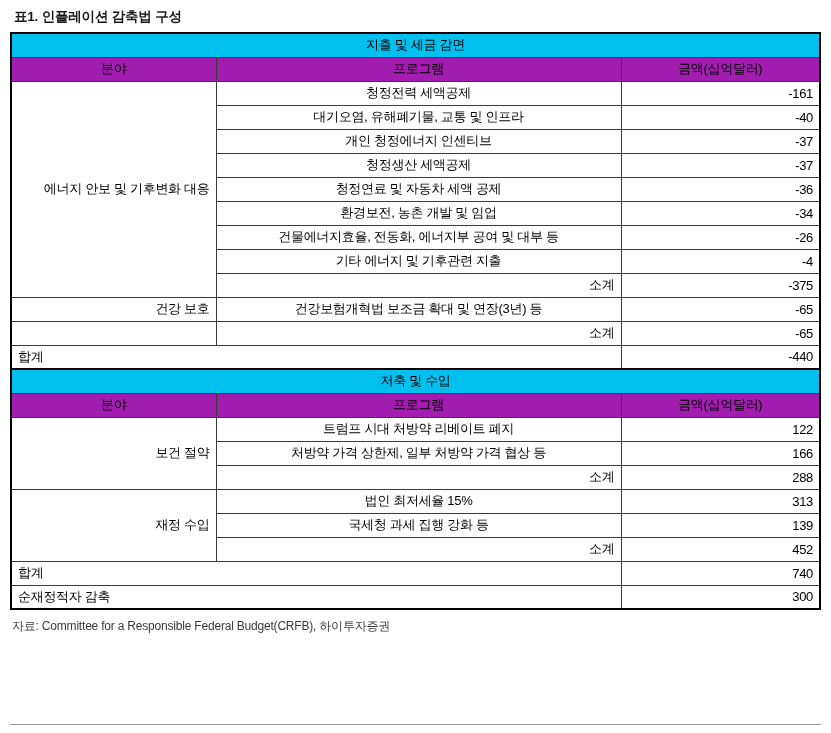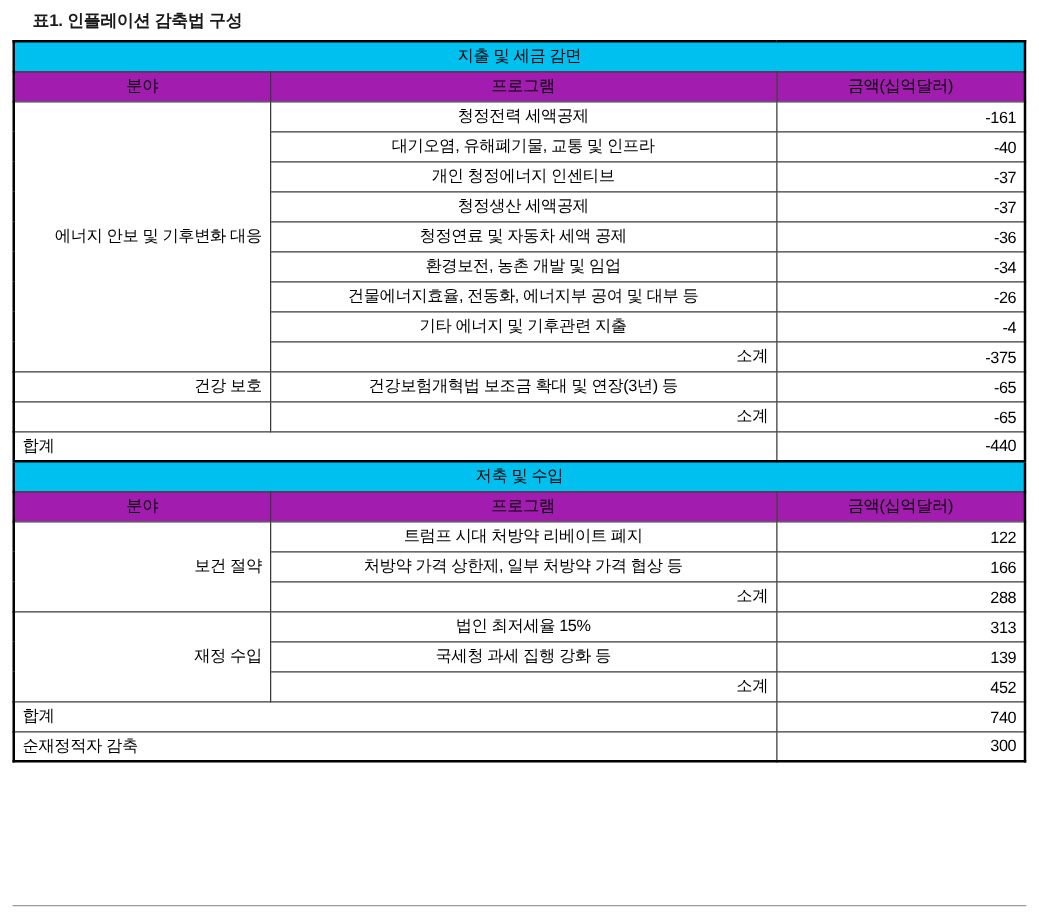--- a/index.html
+++ b/index.html
@@ -18,21 +18,21 @@
     width: 831px;
     height: 733px;
     box-sizing: border-box;
     padding: 8px 10px 0 10px;
     position: relative;
   }
   .table-caption {
     font-size: 13.5px;
     font-weight: bold;
     color: #1a1a1a;
-    margin: 0 0 6px 16px;
+    margin: 0 0 6px 4px;
     letter-spacing: -0.2px;
   }
   table.main {
     width: 811px;
     border-collapse: collapse;
     table-layout: fixed;
     border: 2px solid #000000;
   }
   table.main td {
     border: 1px solid #3a3a3a;
@@ -203,14 +203,15 @@
         <td class="total" colspan="2">합계</td>
         <td class="right">740</td>
       </tr>
       <tr>
         <td class="total" colspan="2">순재정적자 감축</td>
         <td class="right">300</td>
       </tr>
     </tbody>
   </table>
 
+  <div class="src">자료: Committee for a Responsible Federal Budget(CRFB),  하이투자증권</div>
   <div class="rule"></div>
 </div>
 
 </body></html>

